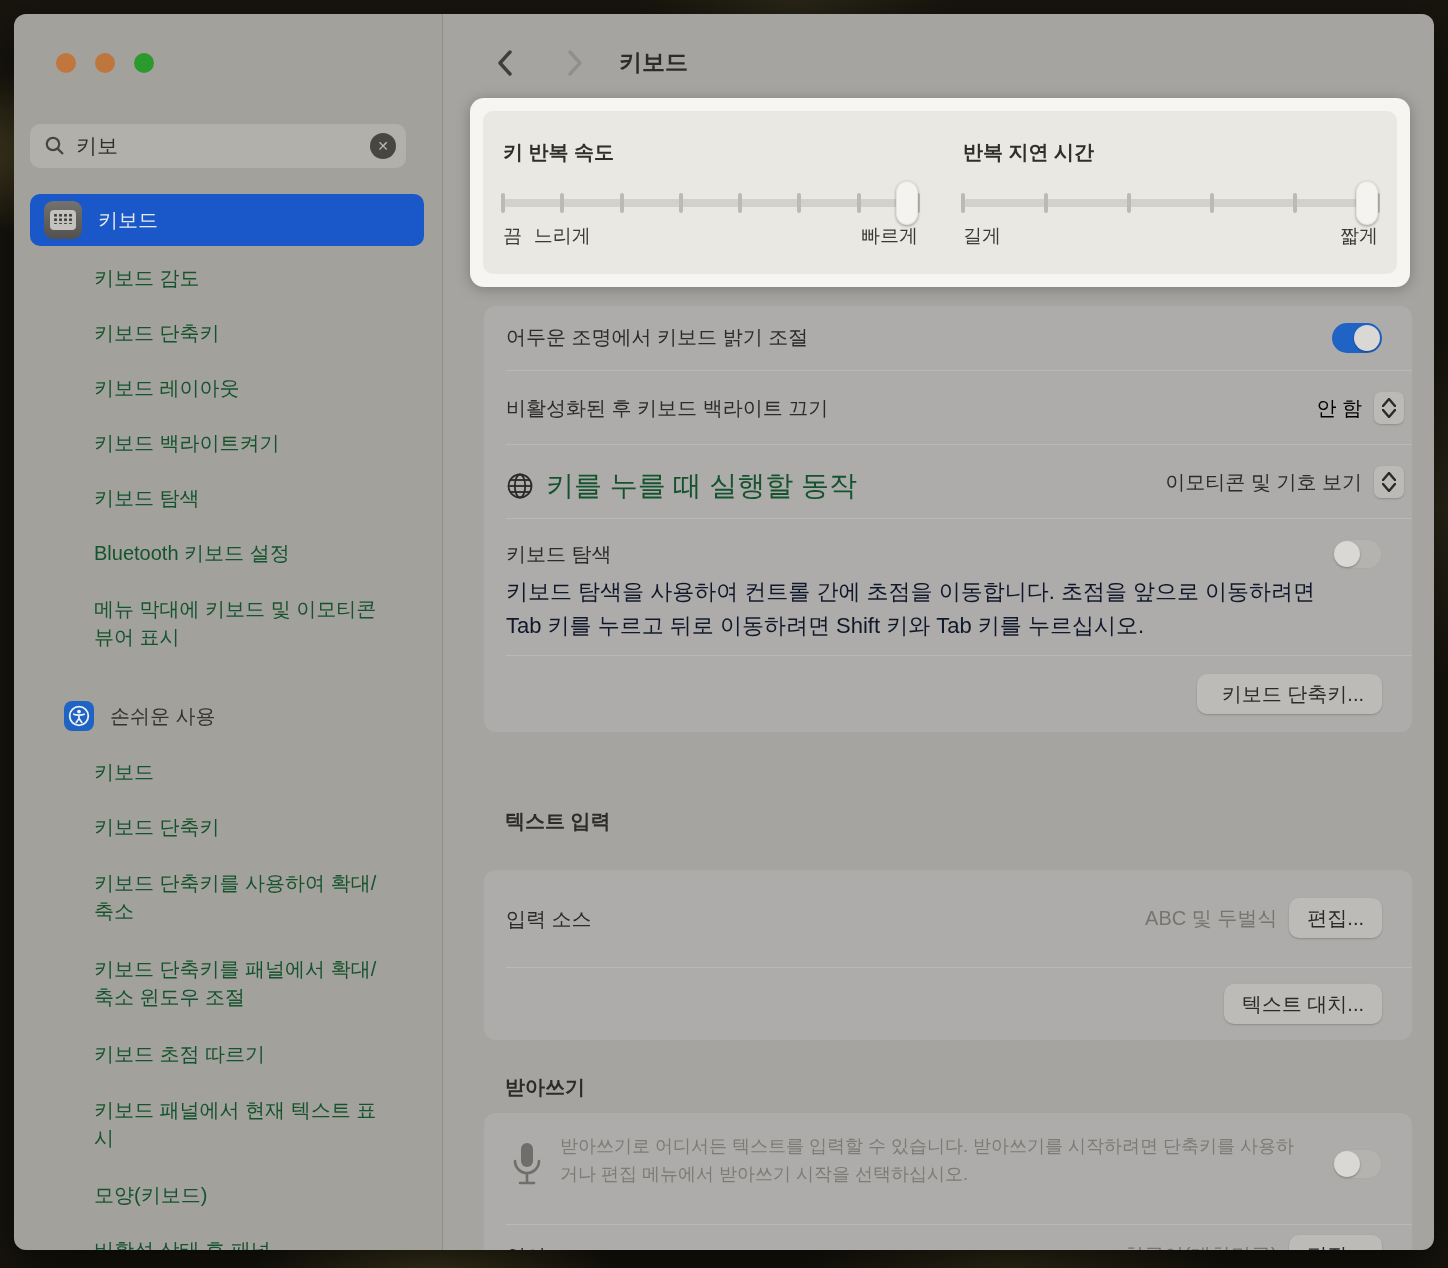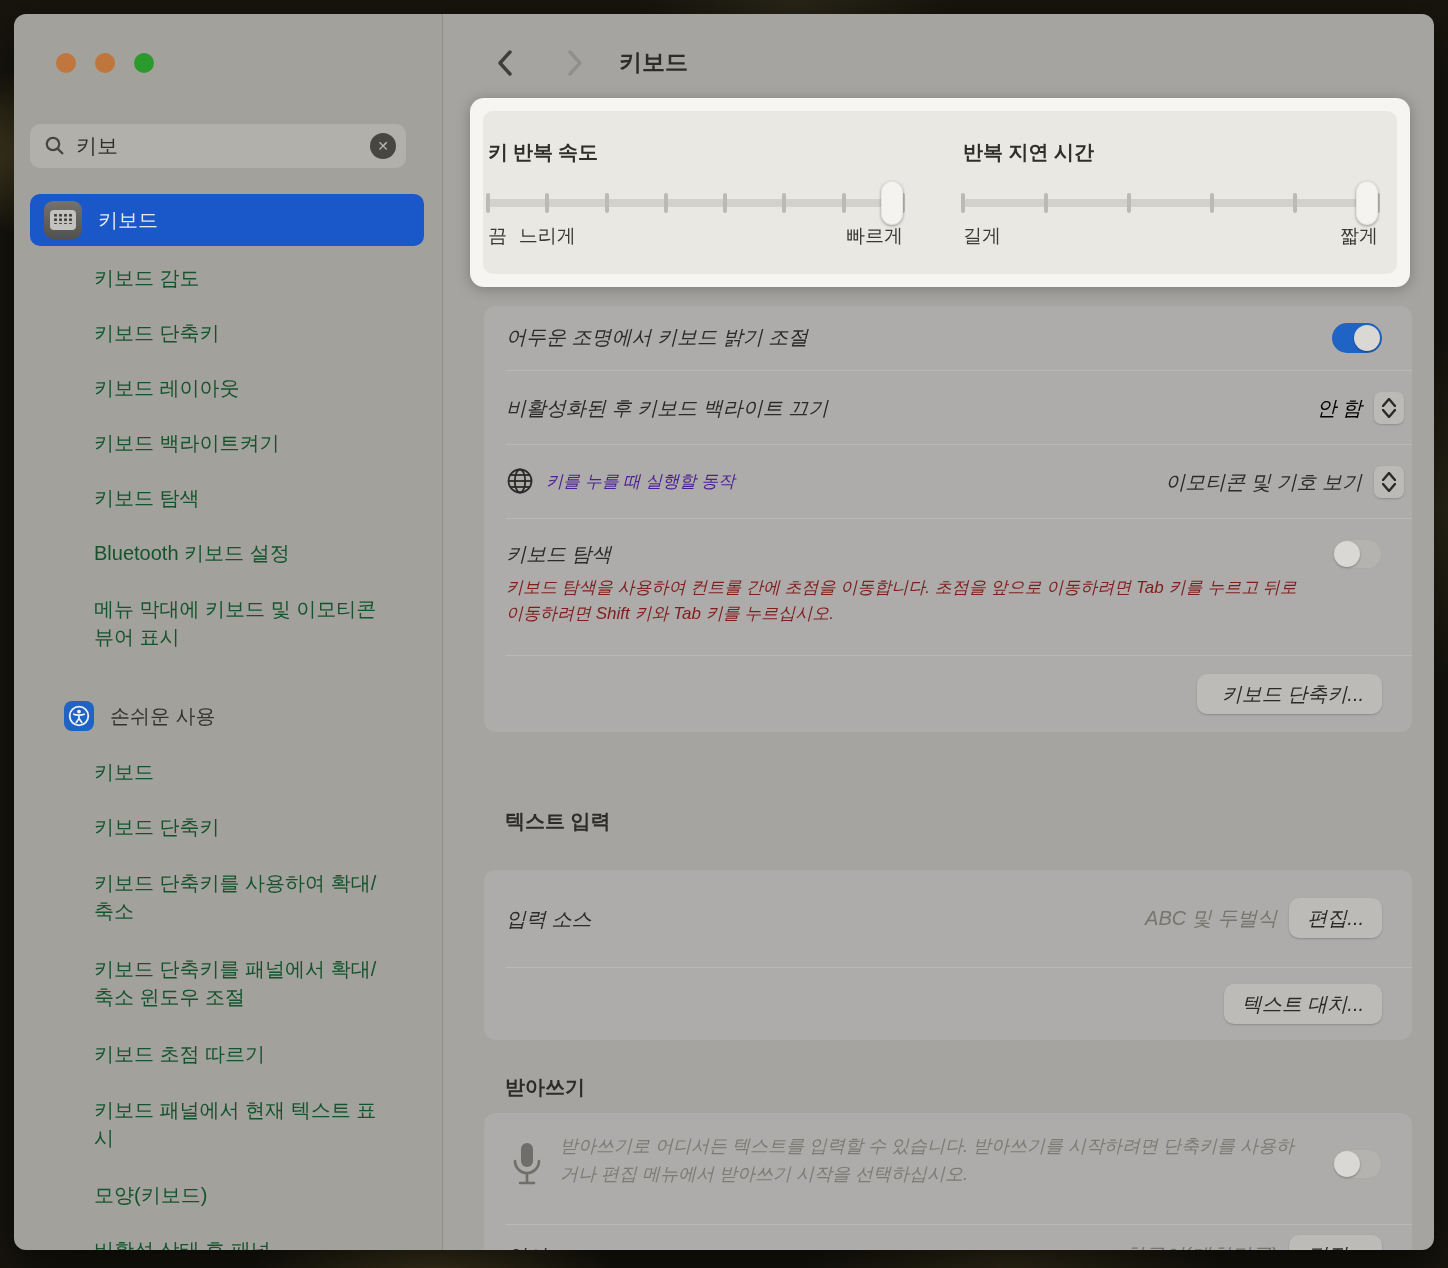--- a/index.html
+++ b/index.html
@@ -68,21 +68,21 @@
   .sl-track { position:absolute; top:88px; left:0; width:100%; height:8px;
     background:#d3d1cc; border-radius:4px; }
   .sl-tick { position:absolute; top:-6px; width:4px; height:20px; background:#bcbab5;
     border-radius:2px; transform:translateX(-50%); }
   .sl-thumb { position:absolute; top:-18px; width:22px; height:44px; background:#f4f3f0;
     border-radius:11px; box-shadow:0 1px 3px rgba(0,0,0,.35), inset 0 0 0 1px rgba(0,0,0,.06); }
   .sl-labels { position:absolute; top:112px; left:0; width:100%; height:30px; }
   .sl-label { position:absolute; font-size:19px; color:#3a3934; white-space:nowrap; }
 
   .card { position:absolute; left:41px; width:928px; background:#aeacaa; border-radius:12px; }
-  .row { position:relative;font-style:italic; }
+  .row { position:relative; }
   .row.hr { border-top:1px solid #bab8b5; margin-left:22px; padding-left:0; }
   .row-label { position:absolute; left:22px; font-size:20px; color:#2c2b29; white-space:nowrap; }
   .row.hr .row-label { left:0; }
   .right-wrap { position:absolute; right:30px; display:flex; align-items:center; gap:12px; }
   .value { font-size:20px; color:#77756f; white-space:nowrap; }
 
   .toggle { width:50px; height:30px; border-radius:15px; position:relative; }
   .toggle.on { background:#1f63c4; }
   .toggle.off { background:#b5b3af; box-shadow:inset 0 0 0 1px rgba(0,0,0,.05); }
   .toggle .knob { position:absolute; top:2px; width:26px; height:26px; border-radius:50%;
@@ -91,21 +91,21 @@
   .toggle.off .knob { left:2px; }
 
   .stepper { width:30px; height:32px; border-radius:7px; background:#bcbab7;
     display:flex; flex-direction:column; align-items:center; justify-content:center; gap:2px;
     box-shadow:0 1px 2px rgba(0,0,0,.18); }
 
   .btn { height:40px; border-radius:10px; background:#bdbbb8; color:#2b2a28;
     font-size:20px; display:flex; align-items:center; padding:0 18px;
     box-shadow:0 1px 2px rgba(0,0,0,.2); white-space:nowrap; }
 
-  .desc { font-size:17px; line-height:1.55; color:#7f1d1d; }
+  .desc { font-size:22px; line-height:1.55; color:#0f172a; }
   .sec-title { position:absolute; left:62px; font-size:20px; font-weight:bold; color:#2c2b29; }
 </style>
 </head>
 <body>
 
 <div class="stage">
   <div class="window">
 
     <div class="sidebar">
       <div class="traffic">
@@ -198,21 +198,21 @@
       </div>
       <div class="hdr-btn" style="left:117px;">
         <svg width="16" height="26" viewBox="0 0 16 26" fill="none" stroke="#908f8b" stroke-width="3.4" stroke-linecap="round" stroke-linejoin="round">
             <path d="M3 2 L13 13 L3 24"></path>
           </svg>
       </div>
       <div class="hdr-title">키보드</div>
 
       <div class="spot">
         <div class="spot-inner">
-          <div class="sl-group" style="left:5px;font-family:Liberation Serif, serif;">
+          <div class="sl-group" style="left:20px;">
             <div class="sl-title">키 반복 속도</div>
             <div class="sl-track">
                 <span class="sl-tick" style="left: 0%;"></span>
                 <span class="sl-tick" style="left: 14.2857%;"></span>
                 <span class="sl-tick" style="left: 28.5714%;"></span>
                 <span class="sl-tick" style="left: 42.8571%;"></span>
                 <span class="sl-tick" style="left: 57.1429%;"></span>
                 <span class="sl-tick" style="left: 71.4286%;"></span>
                 <span class="sl-tick" style="left: 85.7143%;"></span>
                 <span class="sl-tick" style="left: 100%;"></span>
@@ -270,21 +270,21 @@
           <div style="position:absolute; left:0; top:22px; display:flex; align-items:center; gap:12px;">
             <span style="display:flex;">
               <svg width="28" height="28" viewBox="0 0 28 28" fill="none" stroke="#2b2a28" stroke-width="1.8">
                 <circle cx="14" cy="14" r="11.5"></circle>
                 <ellipse cx="14" cy="14" rx="5.2" ry="11.5"></ellipse>
                 <line x1="2.5" y1="14" x2="25.5" y2="14"></line>
                 <line x1="4" y1="8" x2="24" y2="8"></line>
                 <line x1="4" y1="20" x2="24" y2="20"></line>
               </svg>
             </span>
-            <span style="font-size:17px; color:#4c1d95;">키를 누를 때 실행할 동작</span>
+            <span style="font-size:28px; color:#14532d;">키를 누를 때 실행할 동작</span>
           </div>
           <div class="right-wrap" style="top:21px; right:8px;">
             <span class="value" style="color:#2c2b29;">이모티콘 및 기호 보기</span>
             <div class="stepper">
               <svg width="14" height="9" viewBox="0 0 14 9">
                   <path d="M1 8 L7 1 L13 8" fill="none" stroke="#2b2a28" stroke-width="2.4" stroke-linecap="round" stroke-linejoin="round"></path>
                 </svg>
               <svg width="14" height="9" viewBox="0 0 14 9">
                   <path d="M1 1 L7 8 L13 1" fill="none" stroke="#2b2a28" stroke-width="2.4" stroke-linecap="round" stroke-linejoin="round"></path>
                 </svg>

